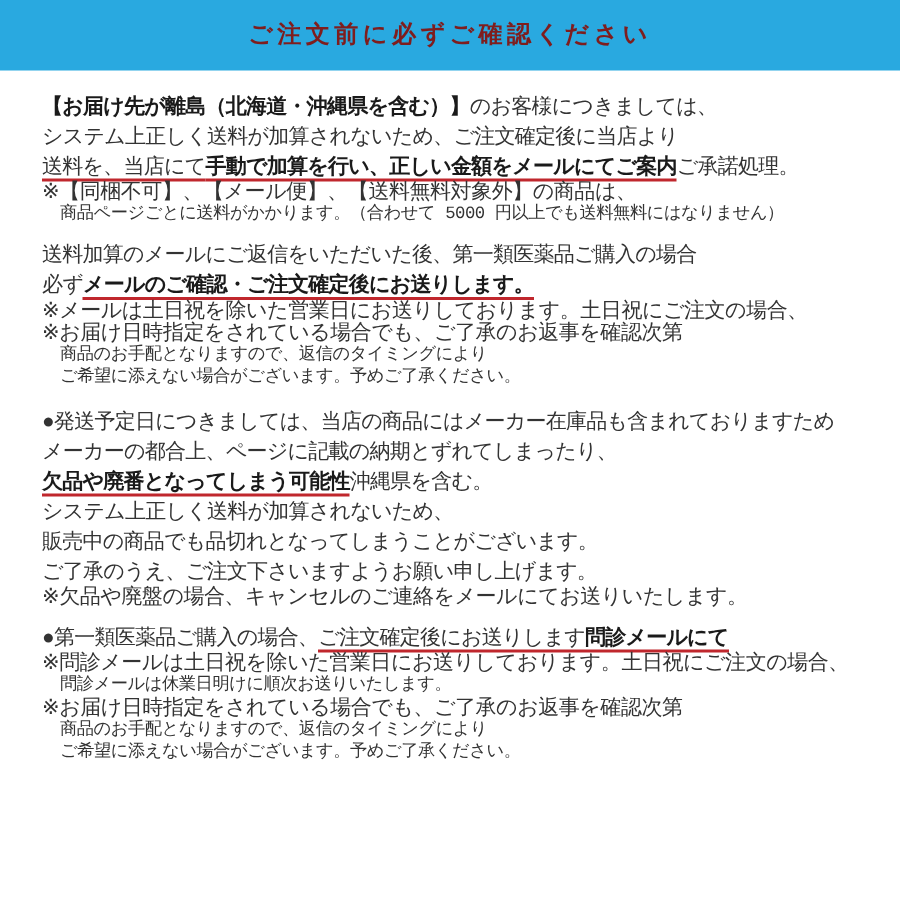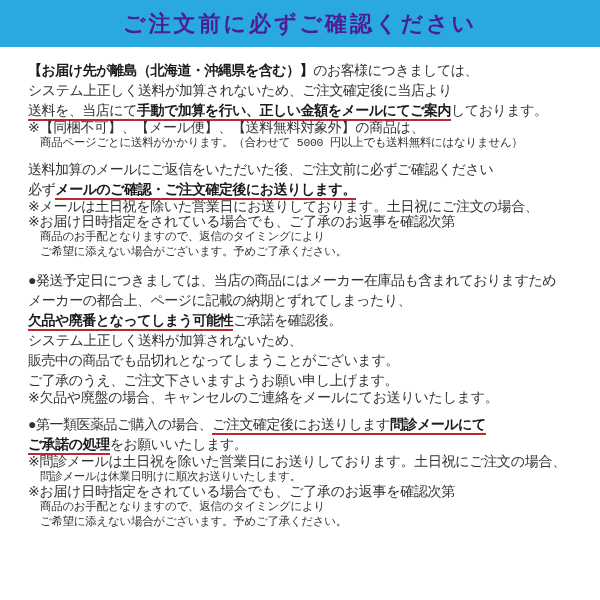--- a/index.html
+++ b/index.html
@@ -15,22 +15,22 @@
     background: #ffffff;
     overflow: hidden;
     font-family: "Liberation Sans", "DejaVu Sans", sans-serif;
   }
   .header {
     width: 600px; height: 47px;
     background: var(--header-bg);
     display: flex; align-items: center; justify-content: center;
   }
   .header .title {
-    color: #4c1d95;
-    font-size: 22px;
+    color: #7f1d1d;
+    font-size: 16px;
     font-weight: bold;
     letter-spacing: 3px;
     white-space: nowrap;
   }
   .content {
     padding: 13px 22px 0 28px;
     color: var(--text);
   }
   .block + .block { margin-top: 9px; }
   .block:nth-child(3) { margin-top: 11px; }
@@ -63,43 +63,42 @@
 <body>
 
 <div class="header">
   <div class="title">ご注文前に必ずご確認ください</div>
 </div>
 
 <div class="content">
     <div class="block">
       <p class="normal"><span class="b">【お届け先が離島（北海道・沖縄県を含む）】</span><span>のお客様につきましては、</span></p>
       <p class="normal"><span>システム上正しく送料が加算されないため、ご注文確定後に当店より</span></p>
-      <p class="normal"><span class="u">送料を、当店にて</span><span class="b u">手動で加算を行い、正しい金額をメールにてご案内</span><span>しております。</span></p>
+      <p class="normal"><span class="u">送料を、当店にて</span><span class="b u">手動で加算を行い、正しい金額をメールにてご案内</span><span>ご承諾処理。</span></p>
       <p class="small"><span>※【同梱不可】、【メール便】、【送料無料対象外】の商品は、</span></p>
       <p class="small-indent"><span>商品ページごとに送料がかかります。（合わせて 5000 円以上でも送料無料にはなりません）</span></p>
     </div>
     <div class="block">
-      <p class="normal"><span>送料加算のメールにご返信をいただいた後、ご注文前に必ずご確認ください</span></p>
+      <p class="normal"><span>送料加算のメールにご返信をいただいた後、第一類医薬品ご購入の場合</span></p>
       <p class="normal"><span>必ず</span><span class="b u">メールのご確認・ご注文確定後にお送りします。</span></p>
       <p class="small"><span>※メールは土日祝を除いた営業日にお送りしております。土日祝にご注文の場合、</span></p>
       <p class="small"><span>※お届け日時指定をされている場合でも、ご了承のお返事を確認次第</span></p>
       <p class="small-indent"><span>商品のお手配となりますので、返信のタイミングにより</span></p>
       <p class="small-indent"><span>ご希望に添えない場合がございます。予めご了承ください。</span></p>
     </div>
     <div class="block">
       <p class="normal"><span>●発送予定日につきましては、当店の商品にはメーカー在庫品も含まれておりますため</span></p>
       <p class="normal"><span>メーカーの都合上、ページに記載の納期とずれてしまったり、</span></p>
-      <p class="normal"><span class="b u">欠品や廃番となってしまう可能性</span><span>ご承諾を確認後。</span></p>
+      <p class="normal"><span class="b u">欠品や廃番となってしまう可能性</span><span>沖縄県を含む。</span></p>
       <p class="normal"><span>システム上正しく送料が加算されないため、</span></p>
       <p class="normal"><span>販売中の商品でも品切れとなってしまうことがございます。</span></p>
       <p class="normal"><span>ご了承のうえ、ご注文下さいますようお願い申し上げます。</span></p>
       <p class="small"><span>※欠品や廃盤の場合、キャンセルのご連絡をメールにてお送りいたします。</span></p>
     </div>
     <div class="block">
       <p class="normal"><span>●第一類医薬品ご購入の場合、</span><span class="u">ご注文確定後にお送りします</span><span class="b u">問診メールにて</span></p>
-      <p class="normal"><span class="b u">ご承諾の処理</span><span>をお願いいたします。</span></p>
       <p class="small"><span>※問診メールは土日祝を除いた営業日にお送りしております。土日祝にご注文の場合、</span></p>
       <p class="small-indent"><span>問診メールは休業日明けに順次お送りいたします。</span></p>
       <p class="small"><span>※お届け日時指定をされている場合でも、ご了承のお返事を確認次第</span></p>
       <p class="small-indent"><span>商品のお手配となりますので、返信のタイミングにより</span></p>
       <p class="small-indent"><span>ご希望に添えない場合がございます。予めご了承ください。</span></p>
     </div>
   </div>
 
 </body></html>

